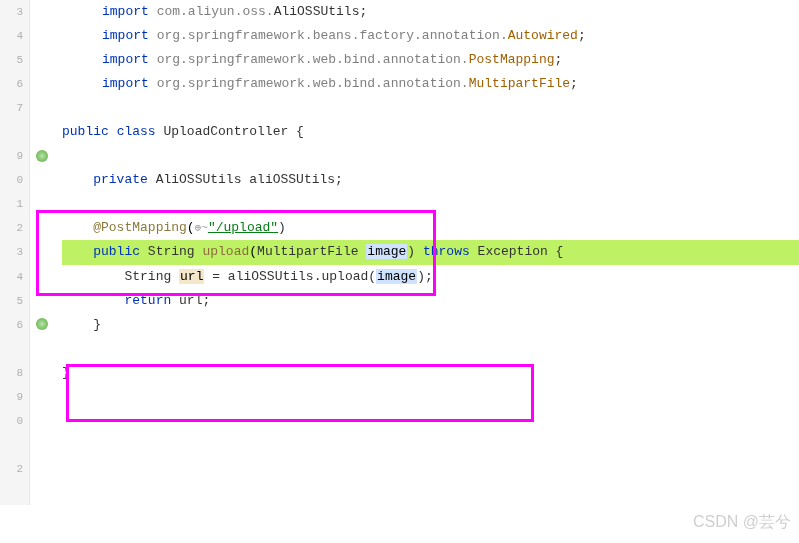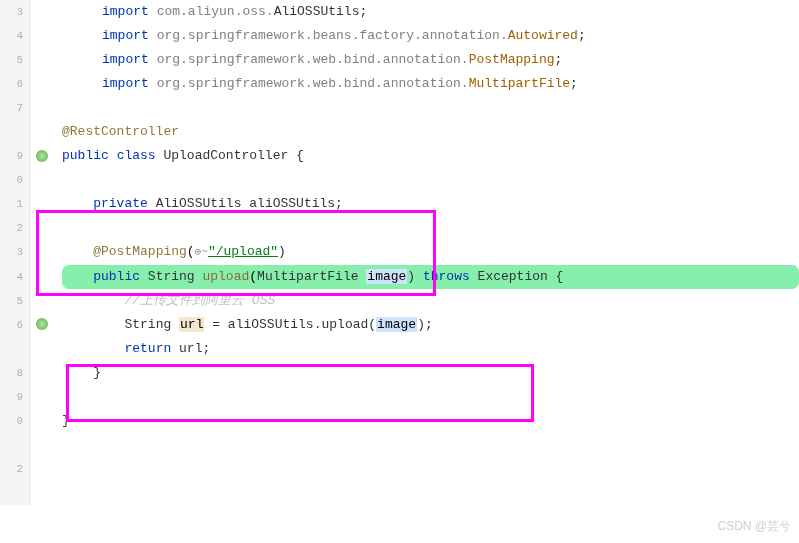--- a/index.html
+++ b/index.html
@@ -26,21 +26,21 @@
     user-select: none;
   }
   .gutter-icons {
     width: 26px;
     position: relative;
     flex: none;
     background: #fff;
   }
   .code { flex: 1; padding-left: 6px; position: relative; }
   .line { white-space: pre; }
-  .hl-line { background: #86efac; display: block; border-radius: 7px; }
+  .hl-line { background: #bef264; display: block; }
   .kw-import { color: #0033b3; margin-left: 40px; }
   .kw-public { color: #0033b3; }
   .kw-class  { color: #0033b3; }
   .kw-private{ color: #0033b3; }
   .kw-throws { color: #0033b3; }
   .kw-return { color: #0033b3; margin-top: 19px; }
   .annotation { color: #8c7a3a; }
   .classname { color: #a06000; }
   .string   { color: #067d17; text-decoration: underline; }
   .method-decl { color: #8a6d3b; }
@@ -60,21 +60,21 @@
     position: absolute;
     left: 66px; top: 364px;
     width: 468px; height: 58px;
     border: 3px solid magenta;
     pointer-events: none;
   }
   .watermark {
     position: absolute;
     right: 8px; bottom: 6px;
     color: #cfcfcf;
-    font-size: 12px;
+    font-size: 16px;
     font-family: sans-serif;
   }
   .g-icon {
     width: 12px; height: 12px;
     border-radius: 50%;
     position: absolute;
     left: 6px;
   }
   .g-green { background: radial-gradient(circle,#b6e3aa,#5aaa3a); }
   .gl { height: 24.05px; line-height: 24.05px; }
@@ -112,28 +112,26 @@
     <span class="g-icon g-green" style="top:150px;"></span>
     <span class="g-icon g-green" style="top:318px;"></span>
   </div>
 
   <div class="code">
 <div class="line"><span class="kw-import">import</span> <span class="pkg">com.aliyun.oss.</span><span class="black">AliOSSUtils</span><span class="black">;</span></div>
 <div class="line"><span class="kw-import">import</span> <span class="pkg">org.springframework.beans.factory.annotation.</span><span class="classname">Autowired</span><span class="black">;</span></div>
 <div class="line"><span class="kw-import">import</span> <span class="pkg">org.springframework.web.bind.annotation.</span><span class="classname">PostMapping</span><span class="black">;</span></div>
 <div class="line"><span class="kw-import">import</span> <span class="pkg">org.springframework.web.bind.annotation.</span><span class="classname">MultipartFile</span><span class="black">;</span></div>
 <div class="line"> </div>
-<div class="line"><span class="annotation">@RestController</span></div>
 <div class="line"><span class="kw-public">public</span> <span class="kw-class">class</span> <span class="black">UploadController</span><span class="black"> {</span></div>
 <div class="line"> </div>
 <div class="line">    <span class="kw-private">private</span> <span class="black">AliOSSUtils</span> <span class="black">aliOSSUtils</span><span class="black">;</span></div>
 <div class="line"> </div>
 <div class="line">    <span class="annotation">@PostMapping</span>(<span class="globe">⊕~</span><span class="string">"/upload"</span><span class="black">)</span></div>
 <div class="line hl-line">    <span class="kw-public">public</span> <span class="black">String</span> <span class="method-decl">upload</span>(<span class="black">MultipartFile</span> <span class="param-sel">image</span><span class="black">)</span> <span class="kw-throws">throws</span> <span class="black">Exception</span><span class="black"> {</span></div>
-<div class="line">        <span class="comment">//上传文件到阿里云 OSS</span></div>
 <div class="line">        <span class="black">String</span> <span class="var-hl">url</span><span class="black"> = </span><span class="black">aliOSSUtils</span><span class="black">.upload(</span><span class="param-sel">image</span><span class="black">);</span></div>
 <div class="line">        <span class="kw-return">return</span> <span class="black">url</span><span class="black">;</span></div>
 <div class="line">    <span class="black">}</span></div>
 <div class="line"> </div>
 <div class="line"><span class="black">}</span></div>
   </div>
 </div>
 
 <div class="box1"></div>
 <div class="box2"></div>

